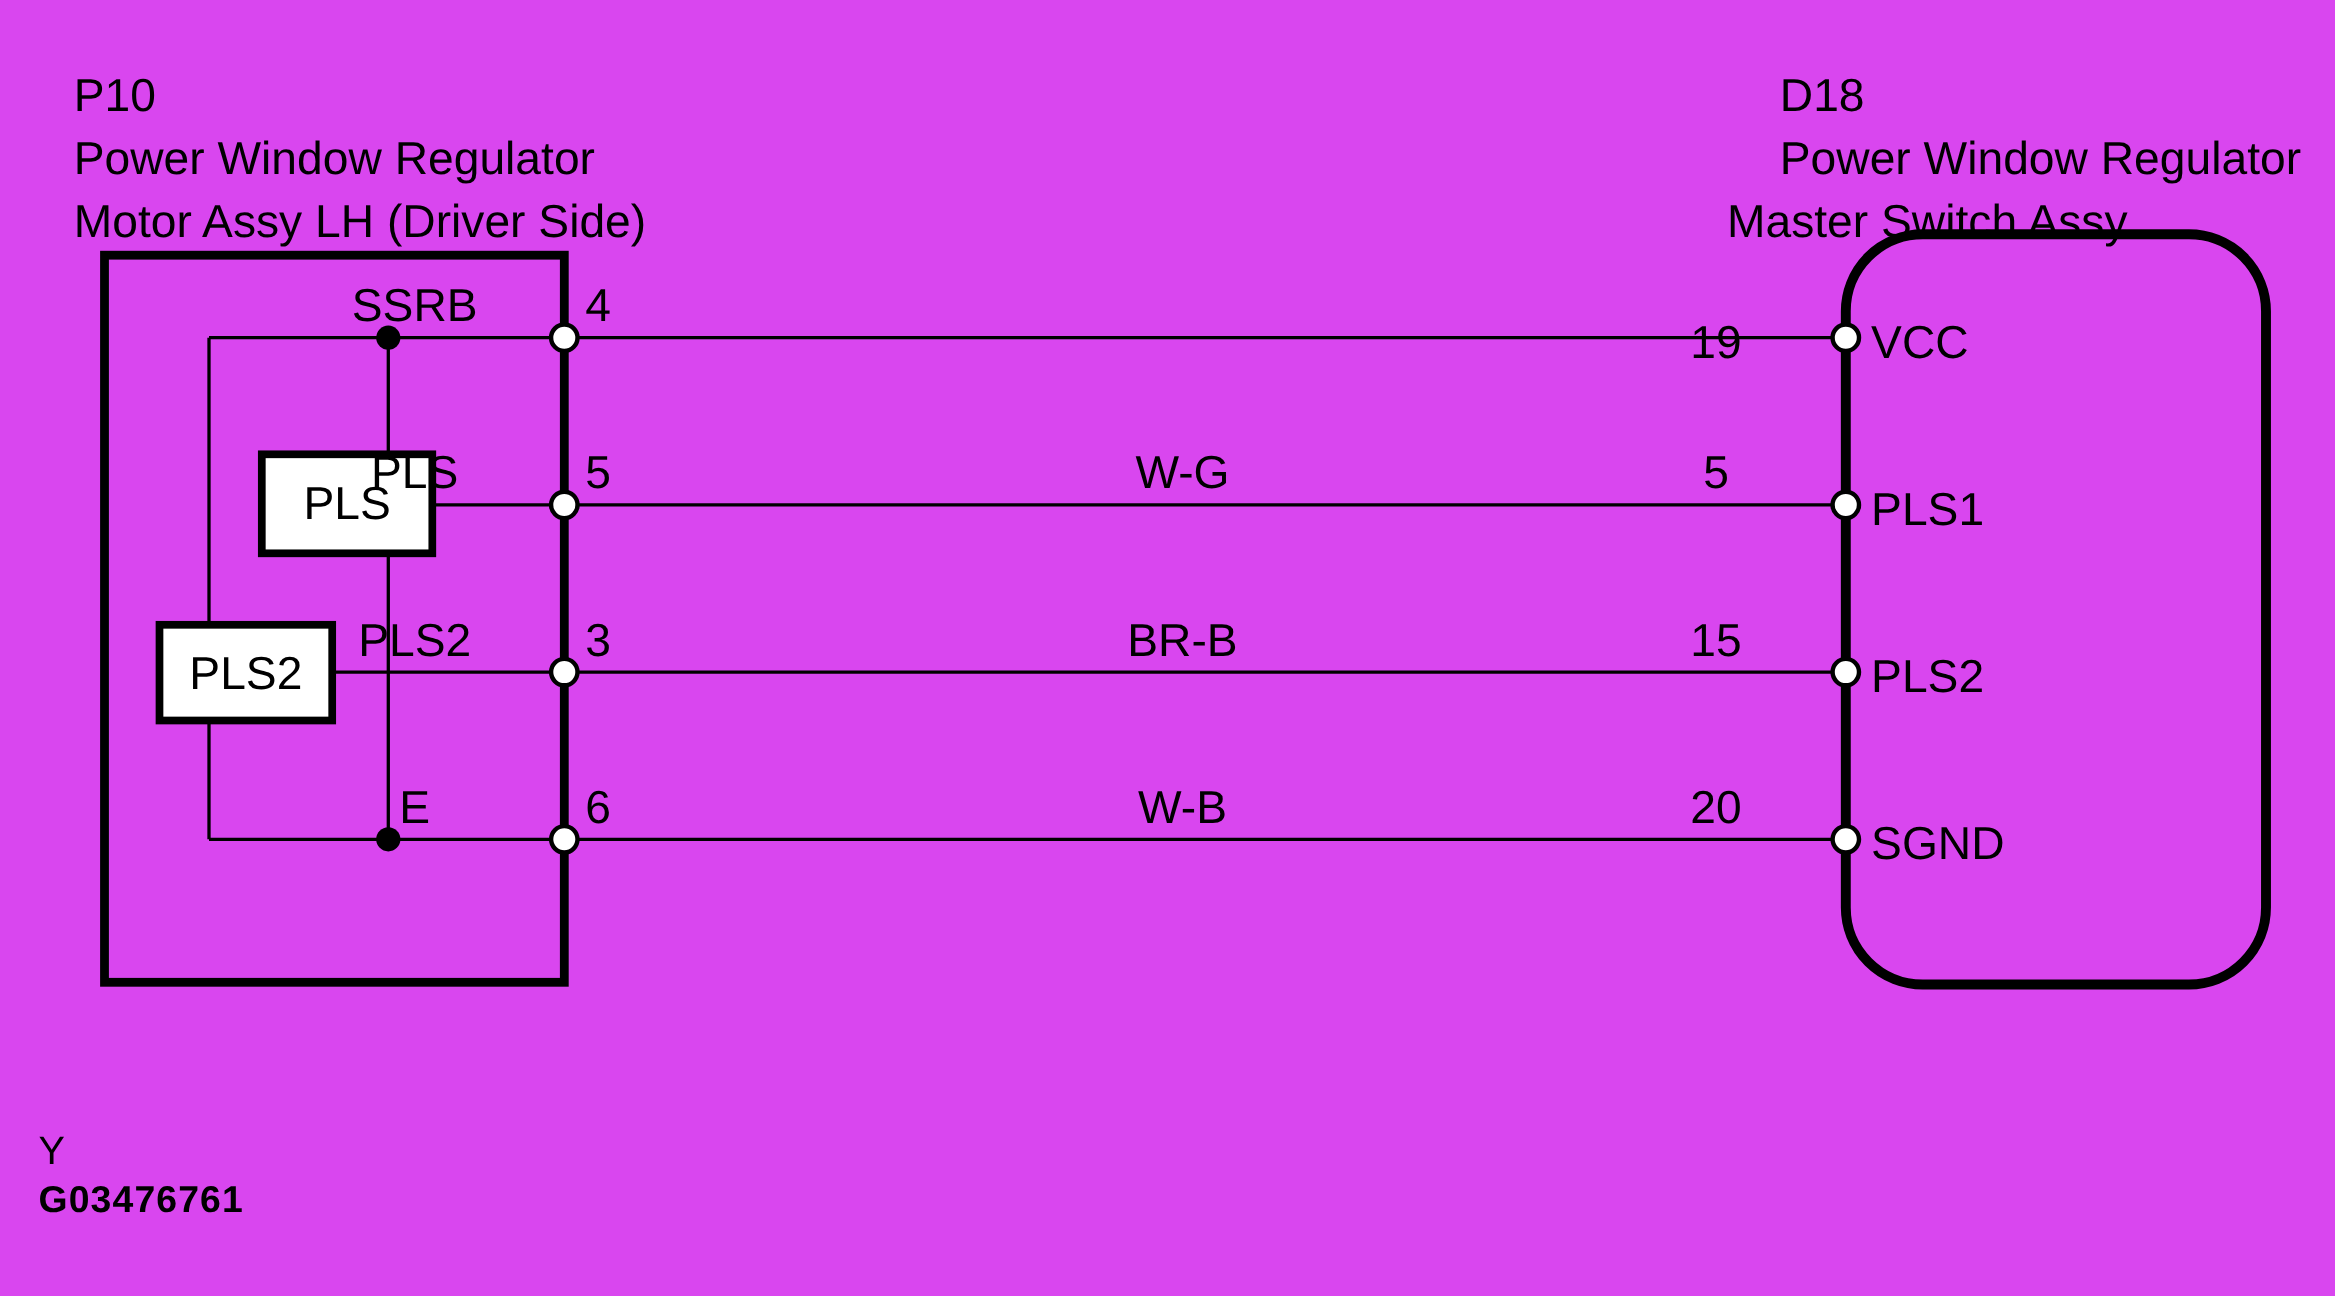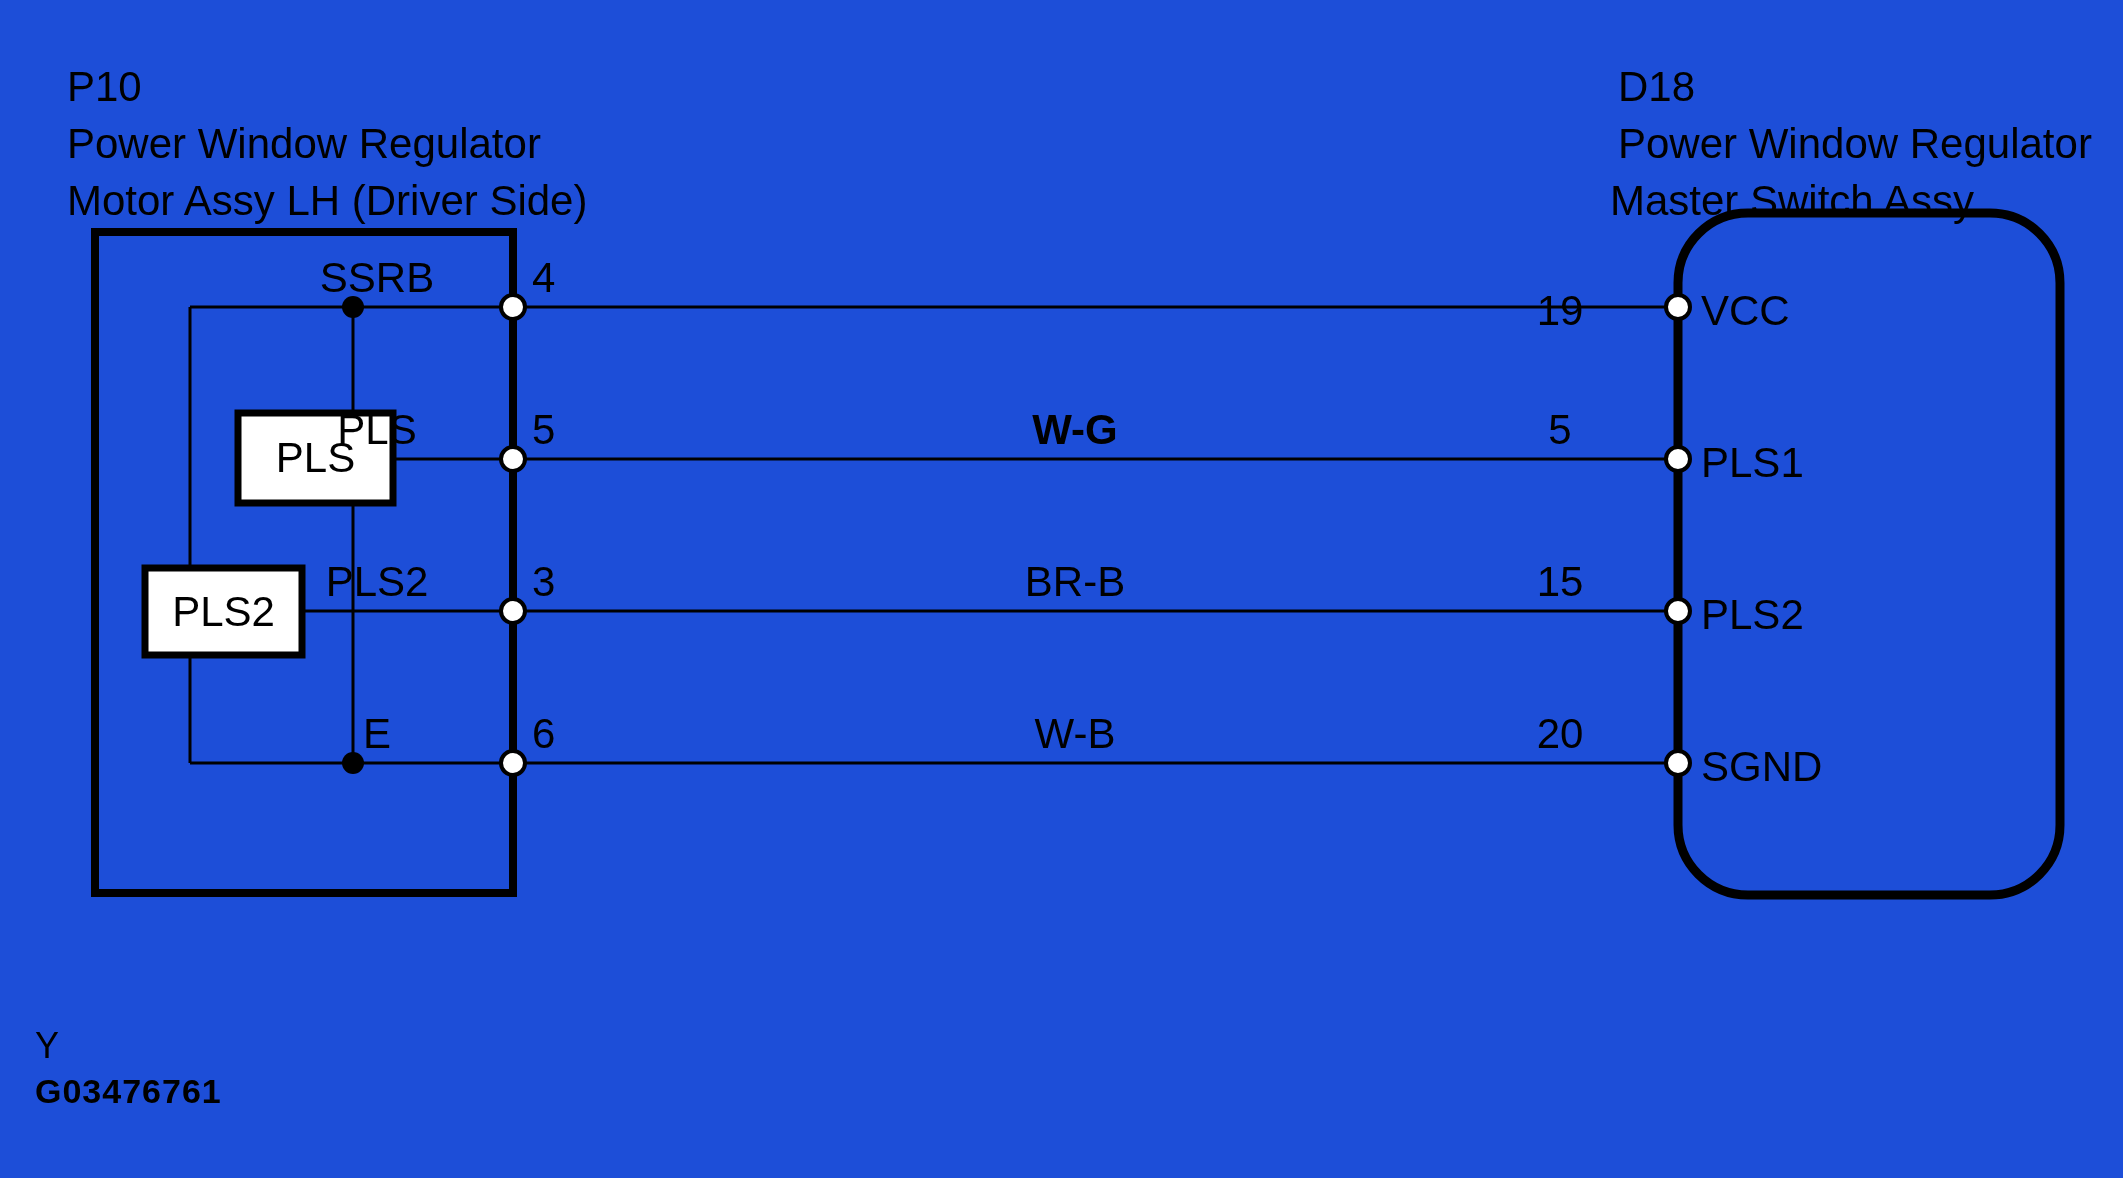--- a/index.html
+++ b/index.html
@@ -4,21 +4,21 @@
 <style>
   html, body {
     margin: 0;
     padding: 0;
     background: #ffffff;
   }
   .canvas {
     position: relative;
     width: 2123px;
     height: 1178px;
-    background: #1d4ed8;
+    background: #d946ef;
     font-family: "Liberation Sans", "DejaVu Sans", sans-serif;
     color: #000000;
     overflow: hidden;
   }
   .diagram-svg {
     position: absolute;
     left: 0;
     top: 0;
   }
   .hdr {
@@ -95,33 +95,33 @@
     <circle cx="1678" cy="611" r="12" fill="#fff" stroke="#000" stroke-width="4"></circle>
     <circle cx="1678" cy="763" r="12" fill="#fff" stroke="#000" stroke-width="4"></circle>
   </svg>
 
   <div class="hdr" style="left:67px; top:58px;">P10</div>
   <div class="hdr" style="left:67px; top:115px;">Power Window Regulator</div>
   <div class="hdr" style="left:67px; top:172px;">Motor Assy LH (Driver Side)</div>
 
   <div class="hdr" style="left:1618px; top:58px;">D18</div>
   <div class="hdr" style="left:1618px; top:115px;">Power Window Regulator</div>
-  <div class="hdr" style="left:1610px; top:172px;text-align:right;">Master Switch Assy</div>
+  <div class="hdr" style="left:1570px; top:172px;text-align:right;">Master Switch Assy</div>
 
   <div class="inner-box-label" style="left:238px; top:413px; width:155px; height:90px;">PLS</div>
   <div class="inner-box-label" style="left:145px; top:568px; width:157px; height:87px;">PLS2</div>
 
   <div class="pin-label right-edge" style="left:257px; top:255px; width:240px;">SSRB</div>
   <div class="pin-label" style="left:532px; top:255px;">4</div>
   <div class="pin-label right-edge" style="left:1460px; top:255px; width:200px;margin-top:33px;">19</div>
   <div class="pin-label" style="left:1701px; top:288px;">VCC</div>
 
   <div class="pin-label right-edge" style="left:257px; top:407px; width:240px;">PLS</div>
   <div class="pin-label" style="left:532px; top:407px;">5</div>
-  <div class="pin-label center-text" style="left:950px; top:407px; width:250px;font-weight:bold;">W-G</div>
+  <div class="pin-label center-text" style="left:950px; top:407px; width:250px;">W-G</div>
   <div class="pin-label right-edge" style="left:1460px; top:407px; width:200px;">5</div>
   <div class="pin-label" style="left:1701px; top:440px;">PLS1</div>
 
   <div class="pin-label right-edge" style="left:257px; top:559px; width:240px;">PLS2</div>
   <div class="pin-label" style="left:532px; top:559px;">3</div>
   <div class="pin-label center-text" style="left:950px; top:559px; width:250px;">BR-B</div>
   <div class="pin-label right-edge" style="left:1460px; top:559px; width:200px;">15</div>
   <div class="pin-label" style="left:1701px; top:592px;">PLS2</div>
 
   <div class="pin-label right-edge" style="left:257px; top:711px; width:240px;">E</div>

